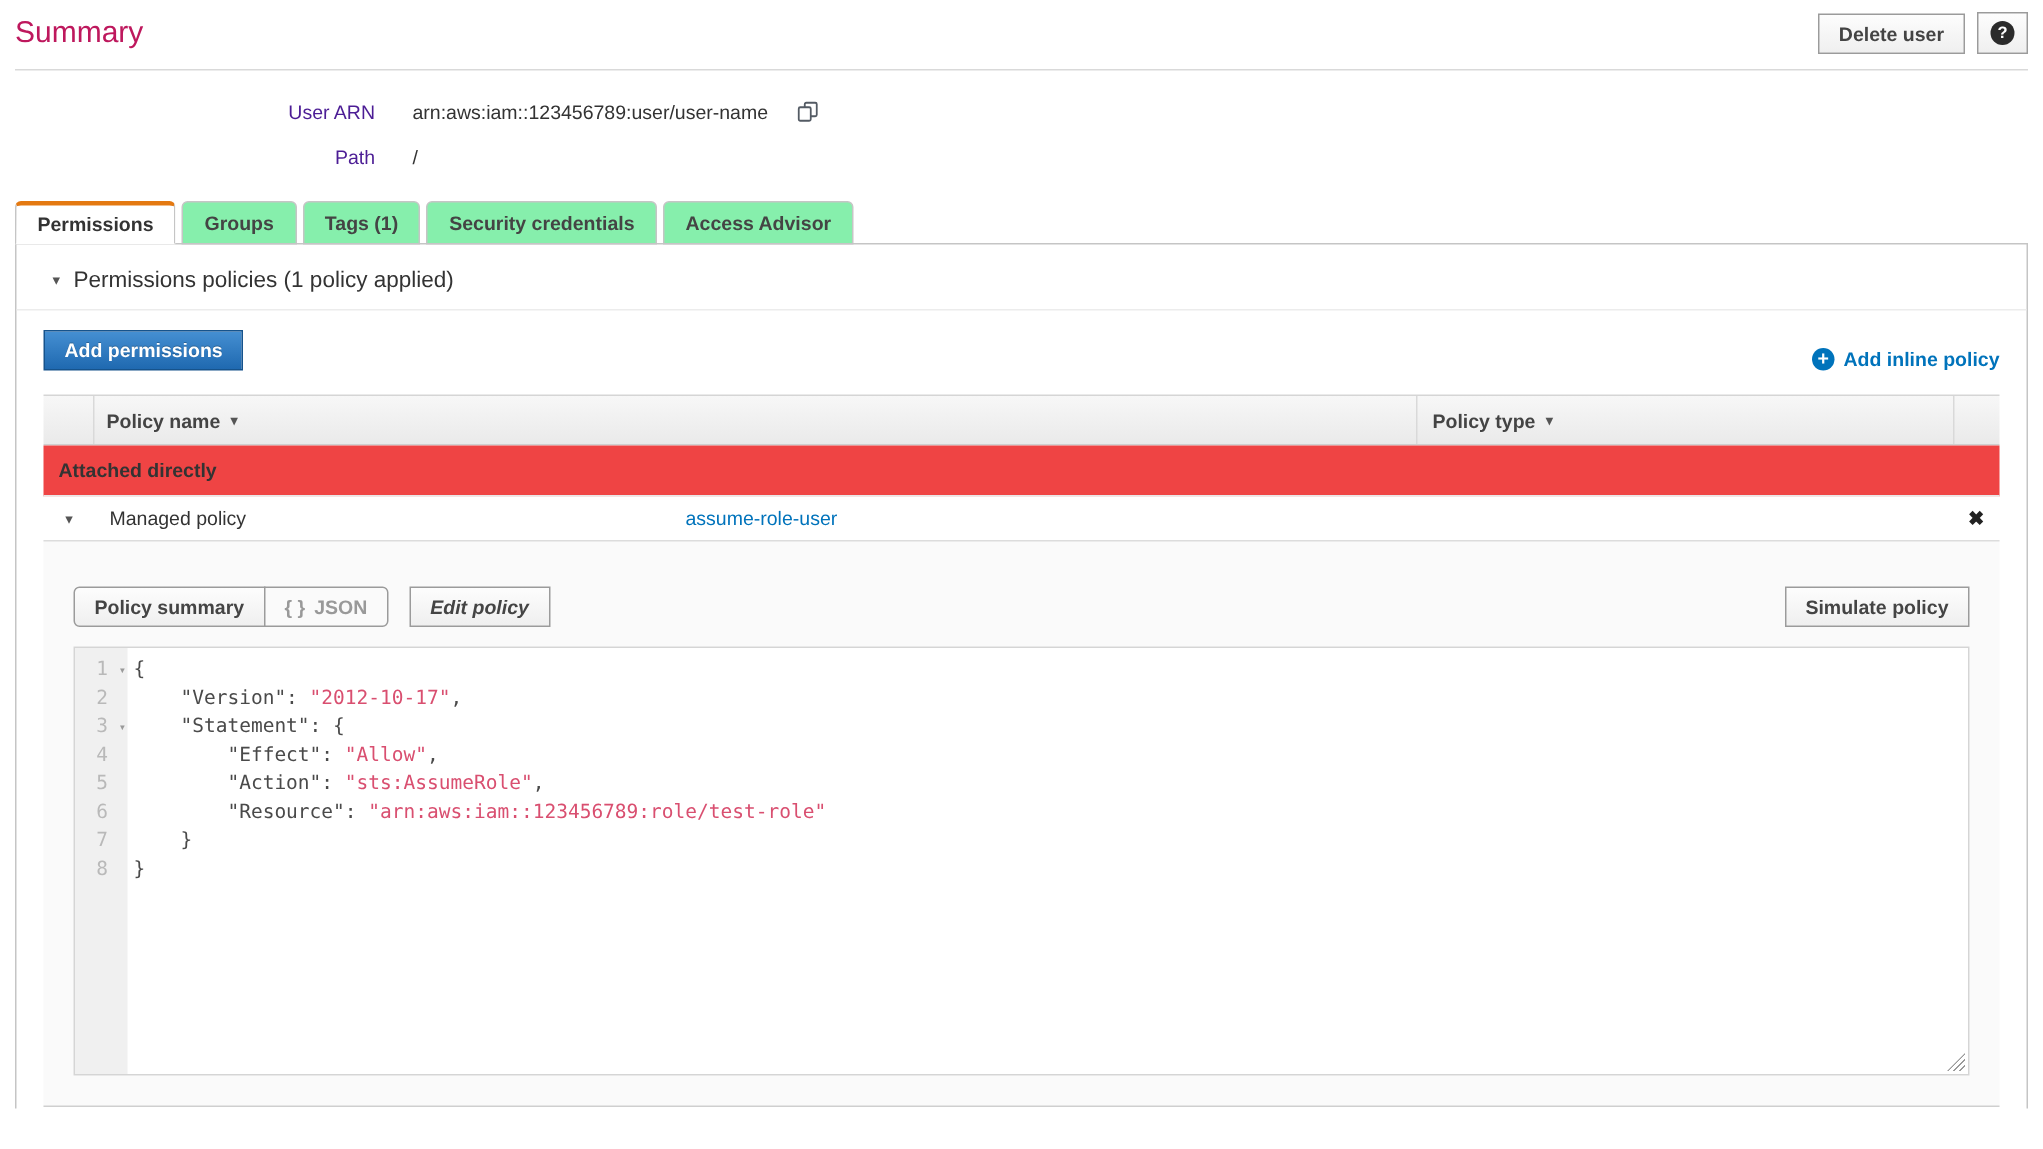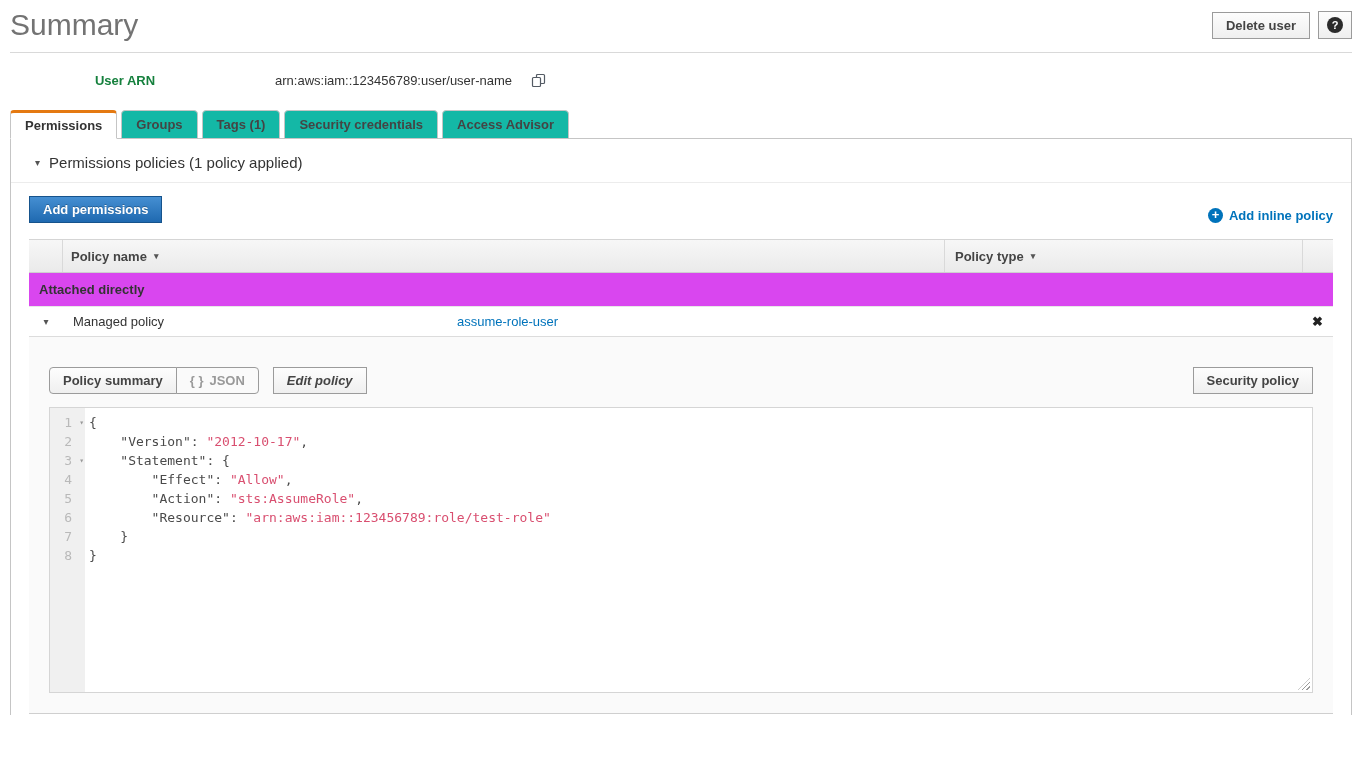--- a/index.html
+++ b/index.html
@@ -5,50 +5,50 @@
   * { box-sizing: border-box; }
   html,body { margin:0; padding:0; }
   body {
     width:1362px; height:766px; overflow:hidden;
     background:#fff; color:#333;
     font-family:"Liberation Sans", sans-serif; font-size:13px;
   }
   
   .page-header { display:flex; justify-content:space-between; align-items:center;
     padding:8px 10px 10px 10px; }
-  .page-title { font-size:30px; font-weight:400; color:#737373; margin:0; }
+  .page-title { font-size:20px; font-weight:400; color:#be185d; margin:0; }
   .header-actions { display:flex; align-items:center; gap:8px; }
   .btn {
     display:inline-flex; align-items:center; justify-content:center;
     background:linear-gradient(#fdfdfd,#efefef);
     border:1px solid #9b9b9b; border-radius:0;
     padding:5px 13px; font-weight:bold; font-size:13px; color:#444;
     cursor:pointer; white-space:nowrap;
   }
   .btn-help { padding:5px 8px; }
   .help-glyph {
     display:inline-block; width:16px; height:16px; border-radius:50%;
     background:#2b2b2b; color:#fff; font-size:11px; font-weight:bold;
     text-align:center; line-height:16px;
   }
   .header-divider { border-bottom:1px solid #d9d9d9; margin:0 10px; }
 
   
   .fields { margin-top:20px; }
   .field-row { display:flex; align-items:center; margin-bottom:15px; }
-  .field-label { width:250px; text-align:center; font-weight:bold; color:#15803d; flex:none; }
+  .field-label { width:250px; text-align:right; font-weight:normal; color:#4c1d95; flex:none; }
   .field-value { margin-left:25px; color:#333; display:flex; align-items:center; gap:19px; }
   .copy-icon { cursor:pointer; display:inline-flex; }
 
   
   .tabs { display:flex; margin:22px 0 0 10px; position:relative; z-index:2; margin-bottom:-1px; }
   .tab {
     height:29px; display:flex; align-items:center;
     padding:0 14px; margin-right:4px;
-    background:#14b8a6; border:1px solid #c5c5c5; border-radius:4px 4px 0 0;
+    background:#86efac; border:1px solid #c5c5c5; border-radius:4px 4px 0 0;
     font-weight:bold; color:#444; cursor:pointer;
   }
   .tab.active {
     background:#fff; border-top:3px solid #e47911; border-bottom:1px solid #fff;
     color:#333;
   }
 
   
   .tab-panel {
     margin:0 10px; background:#fff;
@@ -83,21 +83,21 @@
     border-top:1px solid #d5d5d5; border-bottom:1px solid #cfcfcf;
   }
   .th { display:flex; align-items:center; font-weight:bold; color:#444; }
   .col-caret { width:34px; flex:none; border-right:1px solid #d9d9d9; justify-content:center; }
   .col-name  { flex:1; padding-left:8px; }
   .col-type  { width:358px; flex:none; border-left:1px solid #d9d9d9; padding-left:10px; }
   .col-x     { width:31px; flex:none; border-left:1px solid #d9d9d9; justify-content:center; }
   .sort-caret { font-size:9px; color:#555; margin-left:7px; }
   .group-row {
     padding:9px 10px; font-weight:bold; color:#333;
-    background:#d946ef; border-bottom:1px solid #e7e7e7;
+    background:#ef4444; border-bottom:1px solid #e7e7e7;
   }
   .data-row { display:flex; align-items:center; height:29px; background:#fff; cursor:pointer; }
   .cell { display:flex; align-items:center; }
   .cell.col-caret, .data-row .col-type, .data-row .col-x { border:none; }
   .policy-link { color:#0073bb; cursor:pointer; margin-left:28px; text-decoration:none; }
   .remove-x { font-size:13px; font-weight:bold; color:#222; cursor:pointer; }
 
   
   .detail-panel { background:#fafafa; border-top:1px solid #dcdcdc;
     border-bottom:1px solid #cfcfcf; padding:30px 20px 20px 20px; }
@@ -149,20 +149,24 @@
     <div class="field-label">User ARN</div>
     <div class="field-value">
       <span>arn:aws:iam::123456789:user/user-name</span>
       <span class="copy-icon">
         <svg width="15" height="15" viewBox="0 0 15 15" fill="none" stroke="#545b64" stroke-width="1.2">
           <rect x="1.5" y="4.5" width="8" height="9" rx="1"></rect>
           <path d="M5.5 4.5 V2.5 a1 1 0 0 1 1-1 h6 a1 1 0 0 1 1 1 v7 a1 1 0 0 1 -1 1 h-3"></path>
         </svg>
       </span>
     </div>
+  </div>
+  <div class="field-row">
+    <div class="field-label">Path</div>
+    <div class="field-value">/</div>
   </div>
 </div>
 
 <div class="tabs">
   <div class="tab active">Permissions</div>
   <div class="tab">Groups</div>
   <div class="tab">Tags (1)</div>
   <div class="tab">Security credentials</div>
   <div class="tab">Access Advisor</div>
 </div>
@@ -216,21 +220,21 @@
         <div class="toolbar-left">
           <div class="btn-group">
             <button class="btn">Policy summary</button>
             <button class="btn btn-json">
                 <span class="json-braces">{ }</span>
                 <span>JSON</span>
               </button>
           </div>
           <button class="btn btn-edit">Edit policy</button>
         </div>
-        <button class="btn">Security policy</button>
+        <button class="btn">Simulate policy</button>
       </div>
 
       <div class="editor">
         <div class="gutter">
           <div class="gutter-line"><span>1</span><span class="fold-caret">▾</span></div>
           <div class="gutter-line"><span>2</span></div>
           <div class="gutter-line"><span>3</span><span class="fold-caret">▾</span></div>
           <div class="gutter-line"><span>4</span></div>
           <div class="gutter-line"><span>5</span></div>
           <div class="gutter-line"><span>6</span></div>

